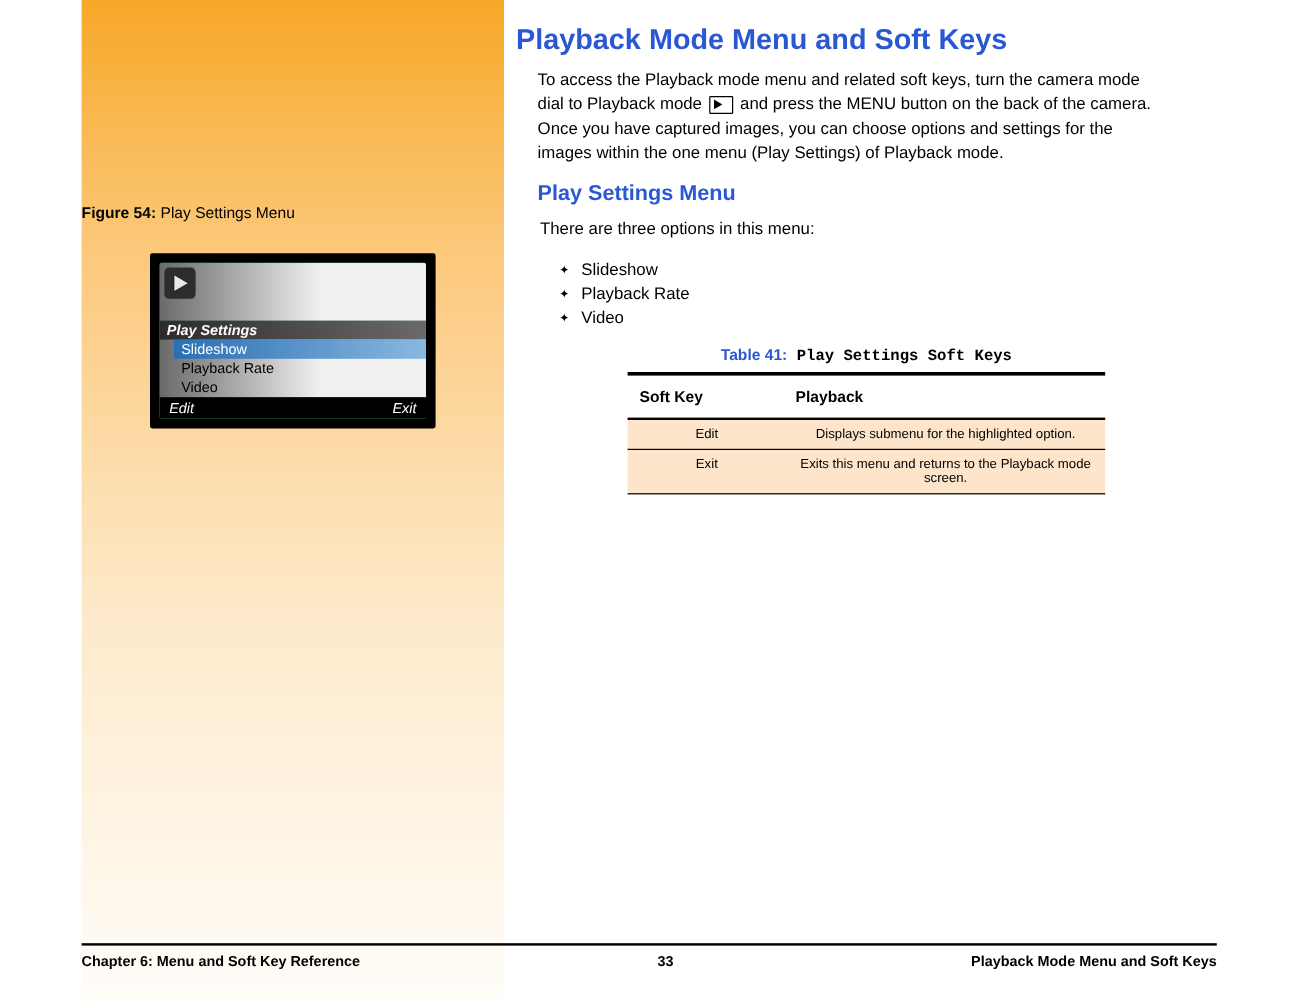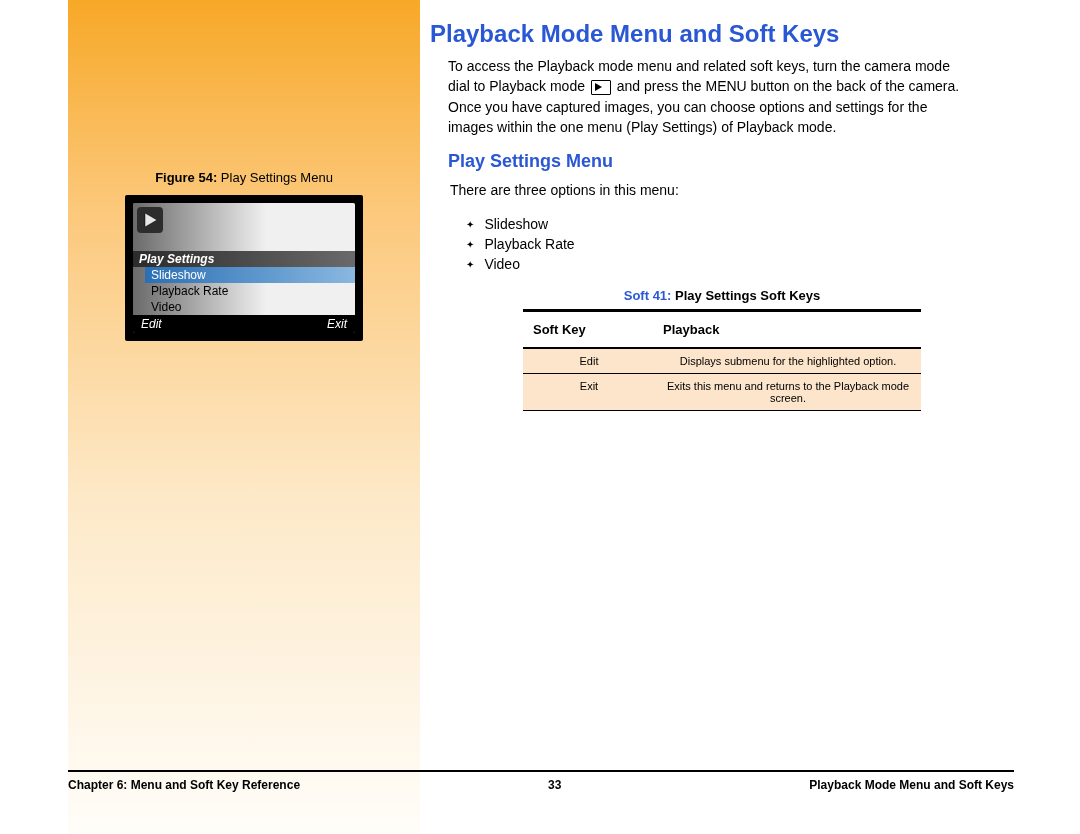--- a/index.html
+++ b/index.html
@@ -23,22 +23,22 @@
   }
   .sidebar {
     width: 352px;
     background: linear-gradient(to bottom, #f7a827 0%, #fcc87b 25%, #fde9c8 60%, #fffdf9 100%);
     padding-top: 170px;
     box-sizing: border-box;
     position: relative;
   }
   .figure-caption {
     font-size: 13px;
-    text-align: center;
-    margin-bottom: 10px;
+    text-align: left;
+    margin-bottom: 26px;
   }
   .figure-caption .b { font-weight: bold; }
   .lcd {
     width: 222px;
     margin: 0 auto;
     background: #000;
     padding: 8px;
     border-radius: 2px;
   }
   .lcd-inner {
@@ -125,21 +125,21 @@
     margin: 6px 0 14px 36px;
     font-size: 14px;
   }
   .list li { padding: 2px 0; }
   .list li::before { content: "\2726"; margin-right: 10px; font-size: 10px; position: relative; top: -1px; }
   .table-caption {
     font-size: 13px;
     text-align: center;
     margin: 10px 0 6px 0;
   }
-  .table-caption .b { font-weight: bold; color: #000; }
+  .table-caption .b { font-weight: bold; color: #000; font-family: Liberation Mono, monospace; }
   .table-caption .t { color: #2a57d3; font-weight: bold; }
   .tbl {
     width: 398px;
     margin: 0 auto;
     border-top: 3px solid #000;
     font-size: 13px;
   }
   .tbl-head {
     display: flex;
     border-bottom: 2px solid #000;
@@ -153,21 +153,21 @@
     font-size: 11px;
     text-align: center;
     padding: 6px 0;
   }
   .col1 { width: 120px; padding-left: 10px; text-align: left; }
   .col2 { flex: 1; padding-left: 10px; text-align: left; }
   .tbl-row .col1, .tbl-row .col2 { text-align: center; padding: 0 6px; }
   .footer {
     position: absolute;
     left: 68px;
-    bottom: 16px;
+    bottom: 0;
     width: 946px;
     border-top: 2px solid #000;
     display: flex;
     justify-content: space-between;
     font-size: 12px;
     font-weight: bold;
     padding: 6px 0 26px 0;
   }
   .inline-icon {
     display: inline-block;
@@ -225,21 +225,21 @@
       <span>To access the Playback mode menu and related soft keys, turn the camera mode dial to Playback mode </span><span class="inline-icon"></span><span> and press the MENU button on the back of the camera. Once you have captured images, you can choose options and settings for the images within the one menu (Play Settings) of Playback mode.</span>
     </p>
     <h2>Play Settings Menu</h2>
     <p class="paragraph" style="margin-left:20px;">There are three options in this menu:</p>
     <ul class="list">
       <li>Slideshow</li>
       <li>Playback Rate</li>
       <li>Video</li>
     </ul>
     <div class="table-caption">
-      <span class="t">Soft 41:</span><span class="b"> Play Settings Soft Keys</span>
+      <span class="t">Table 41:</span><span class="b"> Play Settings Soft Keys</span>
     </div>
     <div class="tbl">
       <div class="tbl-head">
         <div class="col1">Soft Key</div>
         <div class="col2">Playback</div>
       </div>
       <div class="tbl-row">
         <div class="col1">Edit</div>
         <div class="col2">Displays submenu for the highlighted option.</div>
       </div>

